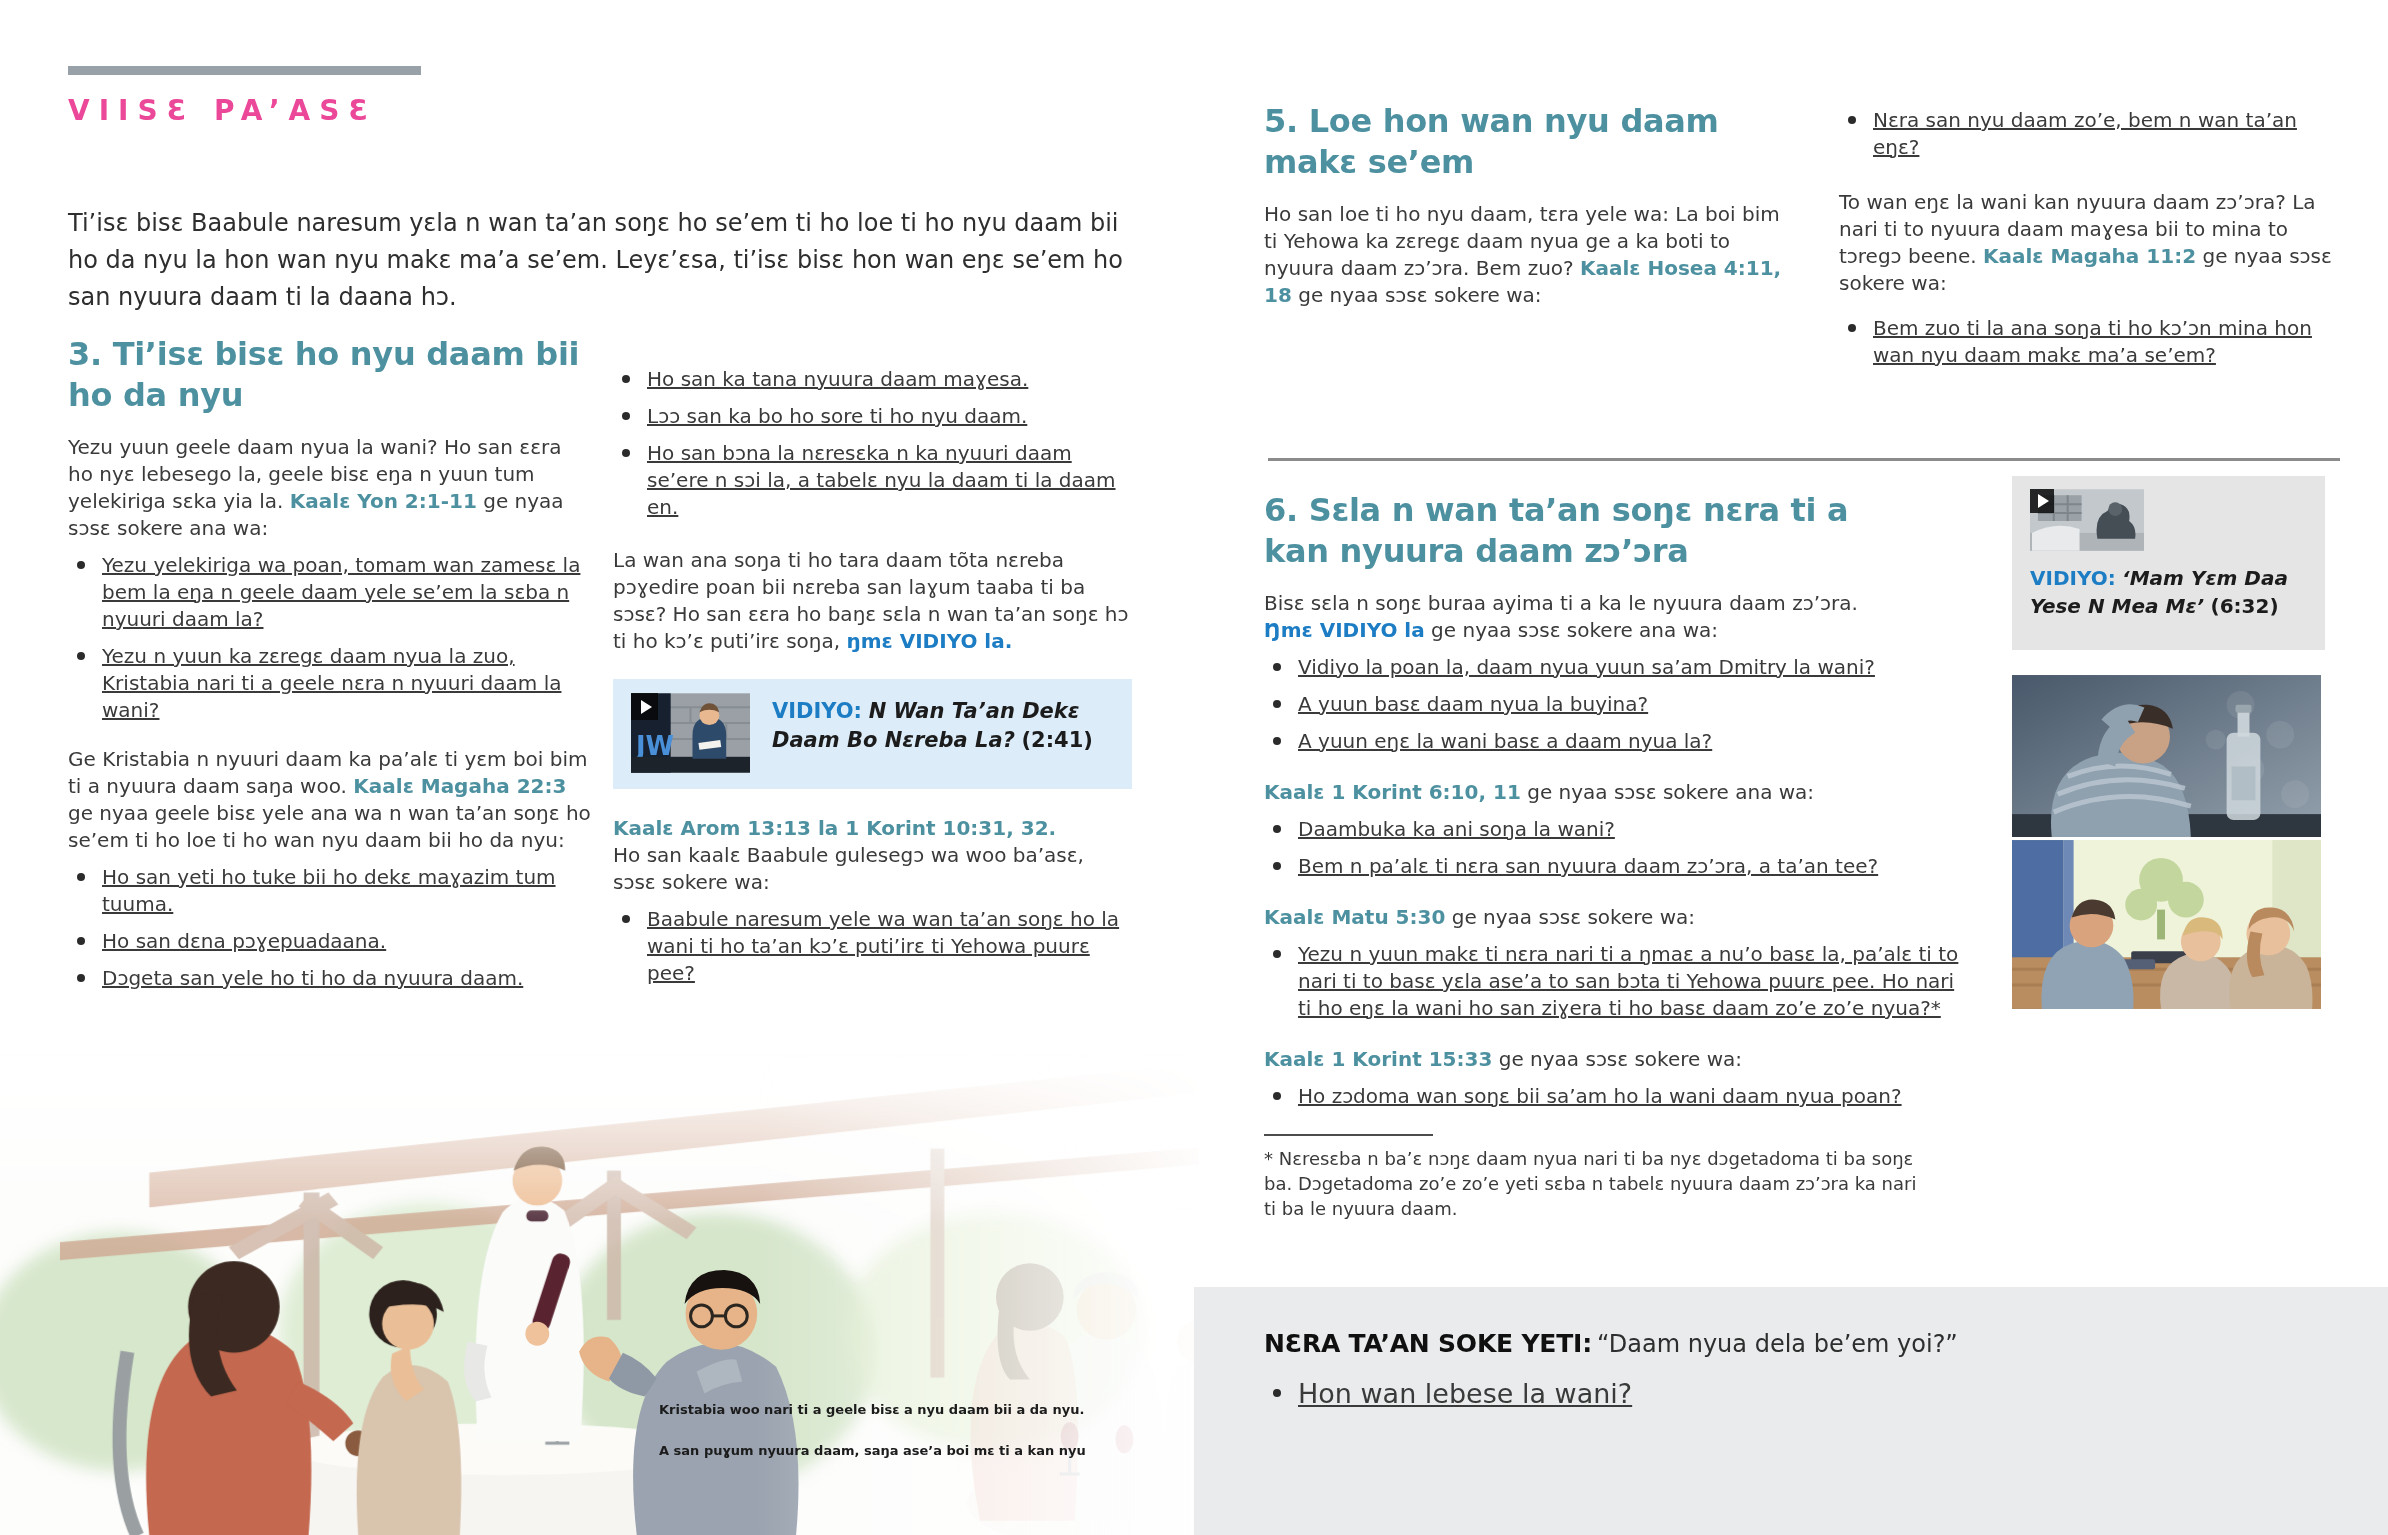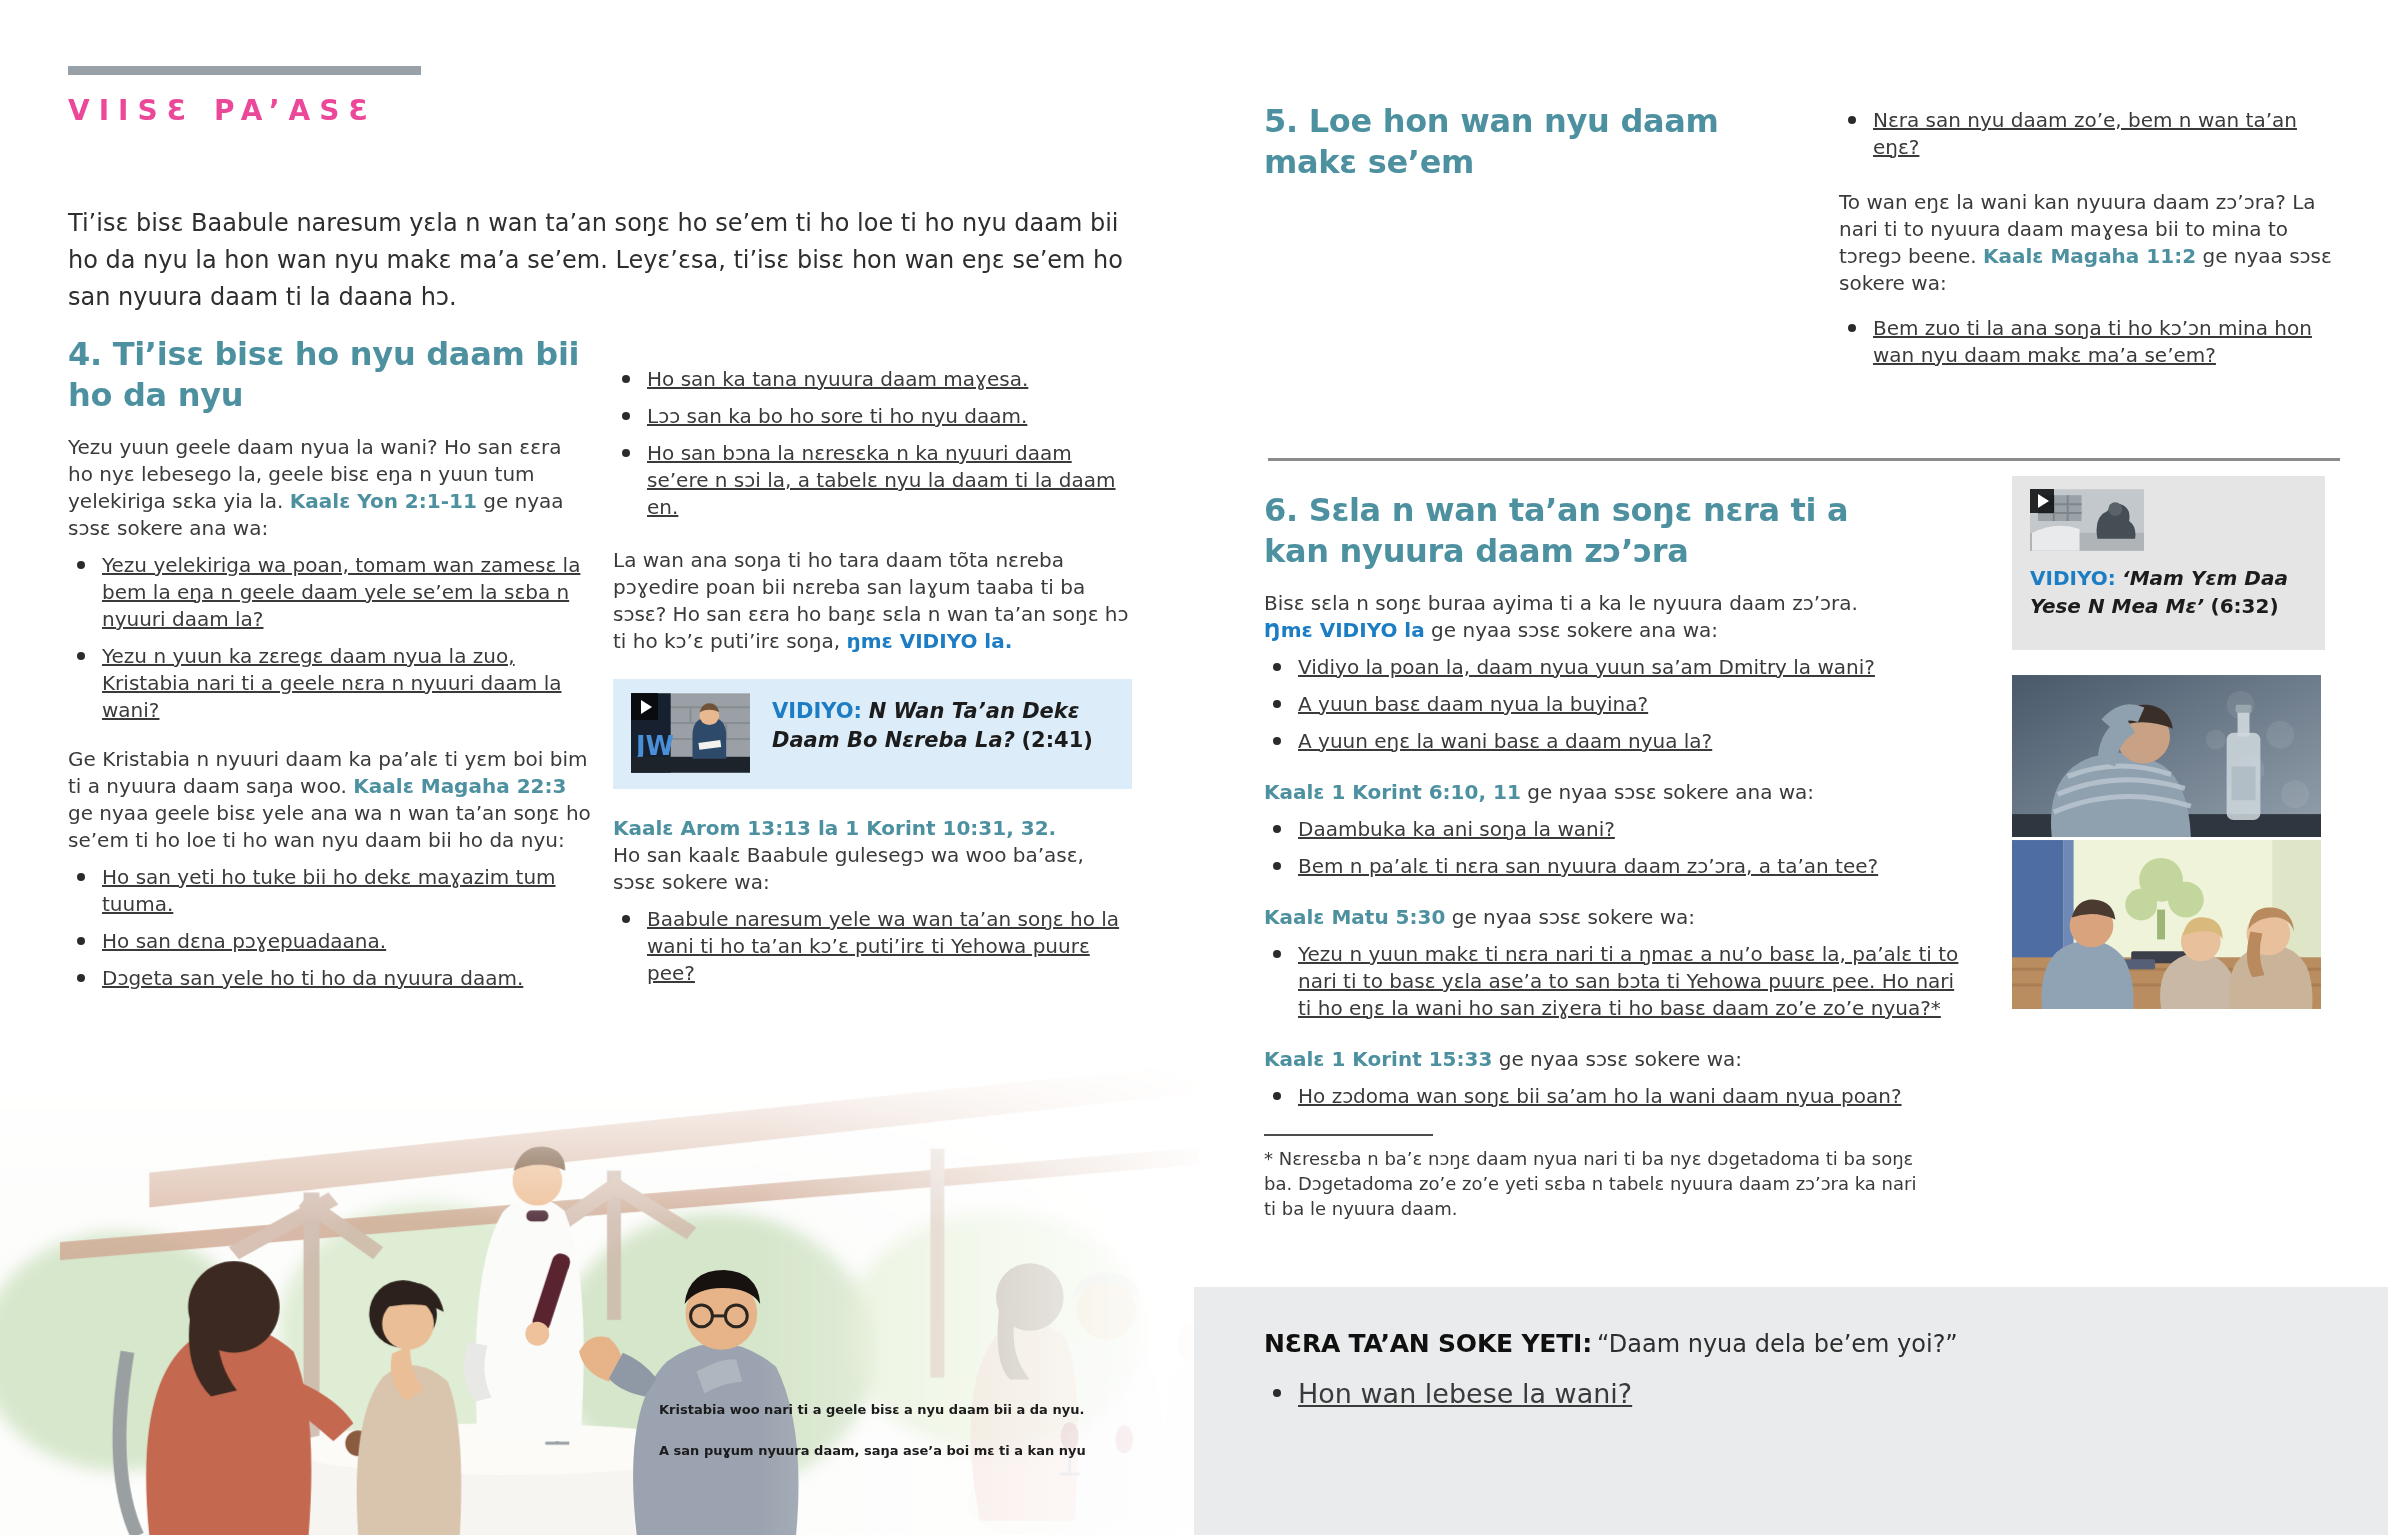--- a/index.html
+++ b/index.html
@@ -57,21 +57,21 @@
 </head>
 <body>
 
 <div id="page">
 
   <div class="abs kicker-bar"></div>
   <div class="abs kicker">VIISƐ PA’ASƐ</div>
   <div class="abs intro">Ti’isɛ bisɛ Baabule naresum yɛla n wan ta’an soŋɛ ho se’em ti ho loe ti ho nyu daam bii ho da nyu la hon wan nyu makɛ ma’a se’em. Leyɛ’ɛsa, ti’isɛ bisɛ hon wan eŋɛ se’em ho san nyuura daam ti la daana hɔ.</div>
 
   <div class="abs col1">
-    <h2 class="section-title">4. Ti’isɛ bisɛ ho nyu daam bii ho da nyu</h2>
+    <h2 class="section-title">3. Ti’isɛ bisɛ ho nyu daam bii ho da nyu</h2>
     <div class="body-text para">
       <span>Yezu yuun geele daam nyua la wani? Ho san ɛɛra ho nyɛ lebesego la, geele bisɛ eŋa n yuun tum yelekiriga sɛka yia la. </span><span class="ref">Kaalɛ Yon 2:1-11</span><span> ge nyaa sɔsɛ sokere ana wa:</span>
     </div>
     <div class="bullets body-text">
       <div class="bullet"><span>Yezu yelekiriga wa poan, tomam wan zamesɛ la bem la eŋa n geele daam yele se’em la sɛba n nyuuri daam la?</span></div>
       <div class="bullet"><span>Yezu n yuun ka zɛregɛ daam nyua la zuo, Kristabia nari ti a geele nɛra n nyuuri daam la wani?</span></div>
     </div>
     <div class="body-text para" style="margin-top:22px;">
       <span>Ge Kristabia n nyuuri daam ka pa’alɛ ti yɛm boi bim ti a nyuura daam saŋa woo. </span><span class="ref">Kaalɛ Magaha 22:3</span><span> ge nyaa geele bisɛ yele ana wa n wan ta’an soŋɛ ho se’em ti ho loe ti ho wan nyu daam bii ho da nyu:</span>
     </div>
@@ -214,20 +214,23 @@
       <path d="M612 330 q-25 -8 -30 -30 q10 -20 30 -14 q14 12 14 30z" fill="#e6b488"></path>
       <path d="M648 345 q-25 -5 -36 -18 l14 -26 q20 8 34 26z" fill="#8f98a5"></path>
       <rect width="1205" height="170" fill="url(#fadeT)"></rect>
       <rect x="760" width="445" height="485" fill="url(#fadeR)"></rect>
     </svg>
   </div>
   <div class="abs illus-caption">Kristabia woo nari ti a geele bisɛ a nyu daam bii a da nyu. A san puɣum nyuura daam, saŋa ase’a boi mɛ ti a kan nyu</div>
 
   <div class="abs s5col1">
     <h2 class="section-title">5. Loe hon wan nyu daam makɛ se’em</h2>
+    <div class="body-text para">
+      <span>Ho san loe ti ho nyu daam, tɛra yele wa: La boi bim ti Yehowa ka zɛregɛ daam nyua ge a ka boti to nyuura daam zɔ’ɔra. Bem zuo? </span><span class="ref">Kaalɛ Hosea 4:11, 18</span><span> ge nyaa sɔsɛ sokere wa:</span>
+    </div>
   </div>
   <div class="abs s5col2">
     <div class="bullets body-text" style="margin-top:0;">
       <div class="bullet" style="margin-top:0;"><span>Nɛra san nyu daam zo’e, bem n wan ta’an eŋɛ?</span></div>
     </div>
     <div class="body-text para" style="margin-top:28px;">
       <span>To wan eŋɛ la wani kan nyuura daam zɔ’ɔra? La nari ti to nyuura daam maɣesa bii to mina to tɔregɔ beene. </span><span class="ref">Kaalɛ Magaha 11:2</span><span> ge nyaa sɔsɛ sokere wa:</span>
     </div>
     <div class="bullets body-text" style="margin-top:18px;">
       <div class="bullet"><span>Bem zuo ti la ana soŋa ti ho kɔ’ɔn mina hon wan nyu daam makɛ ma’a se’em?</span></div>

